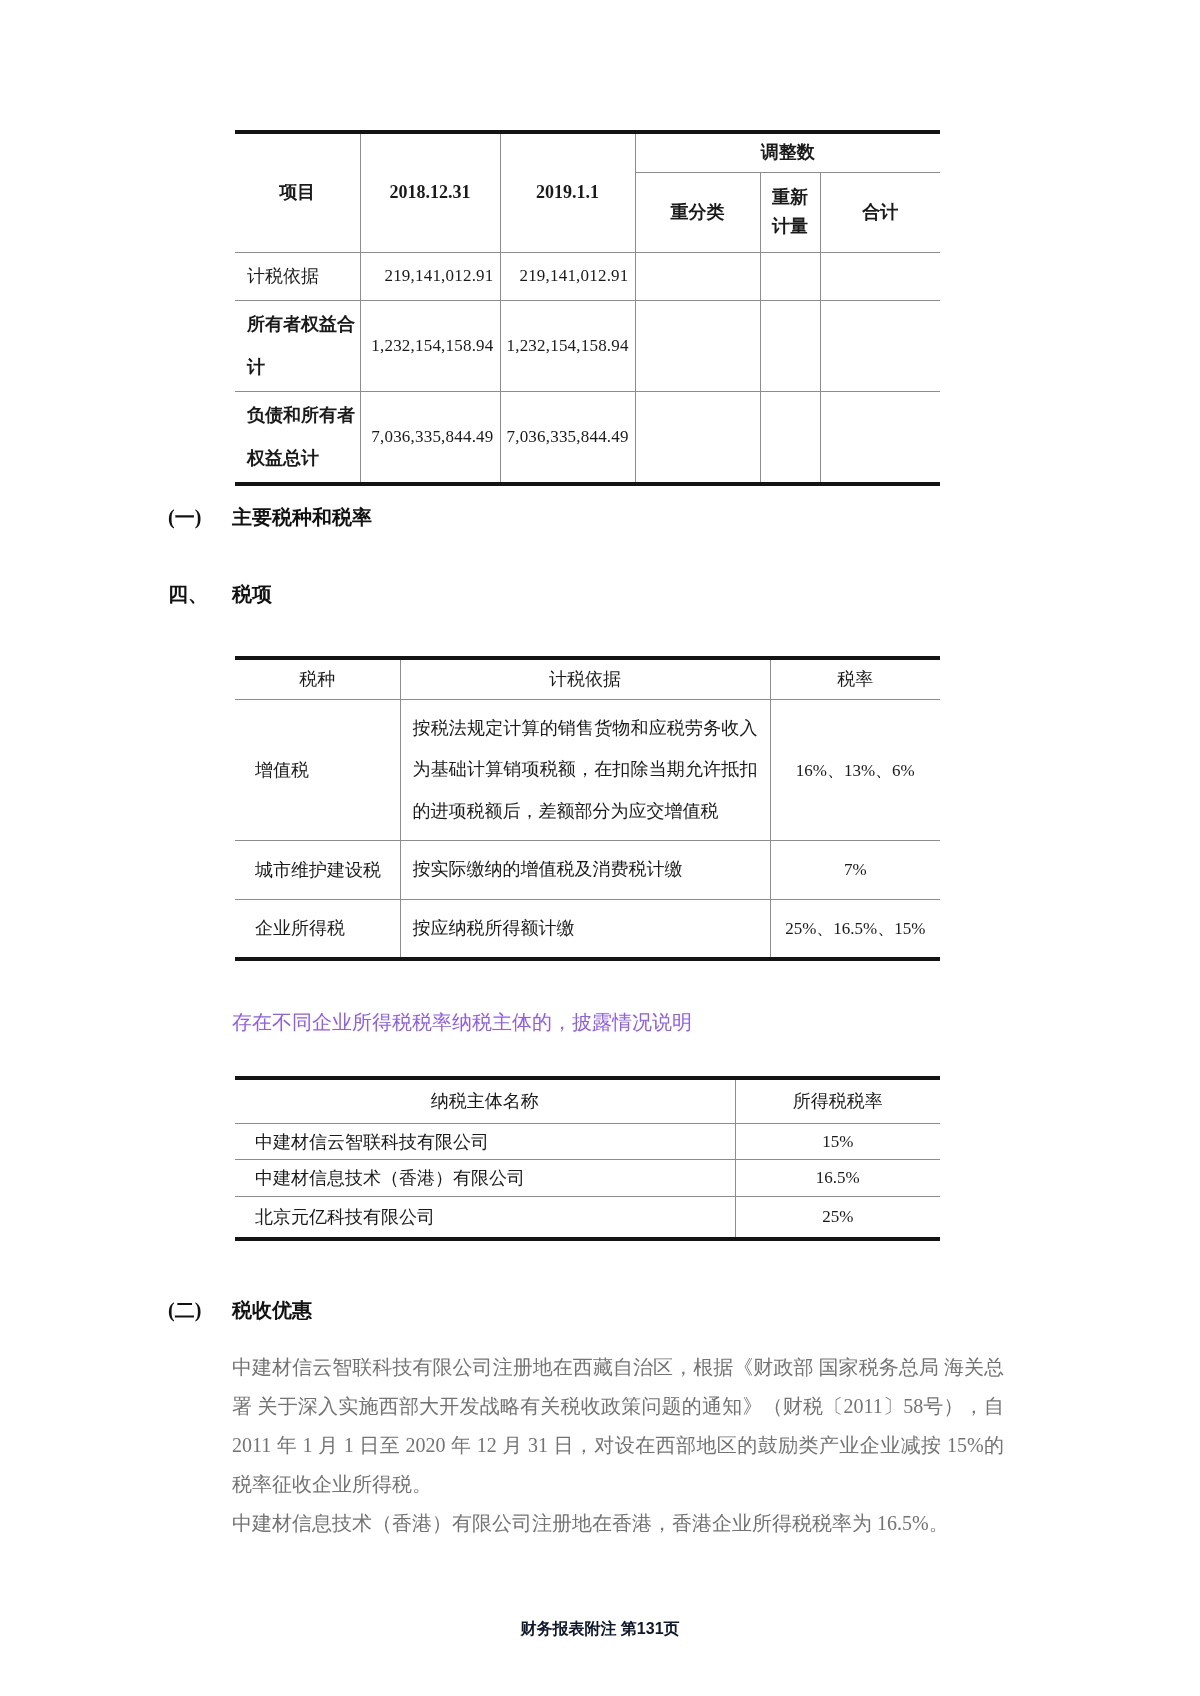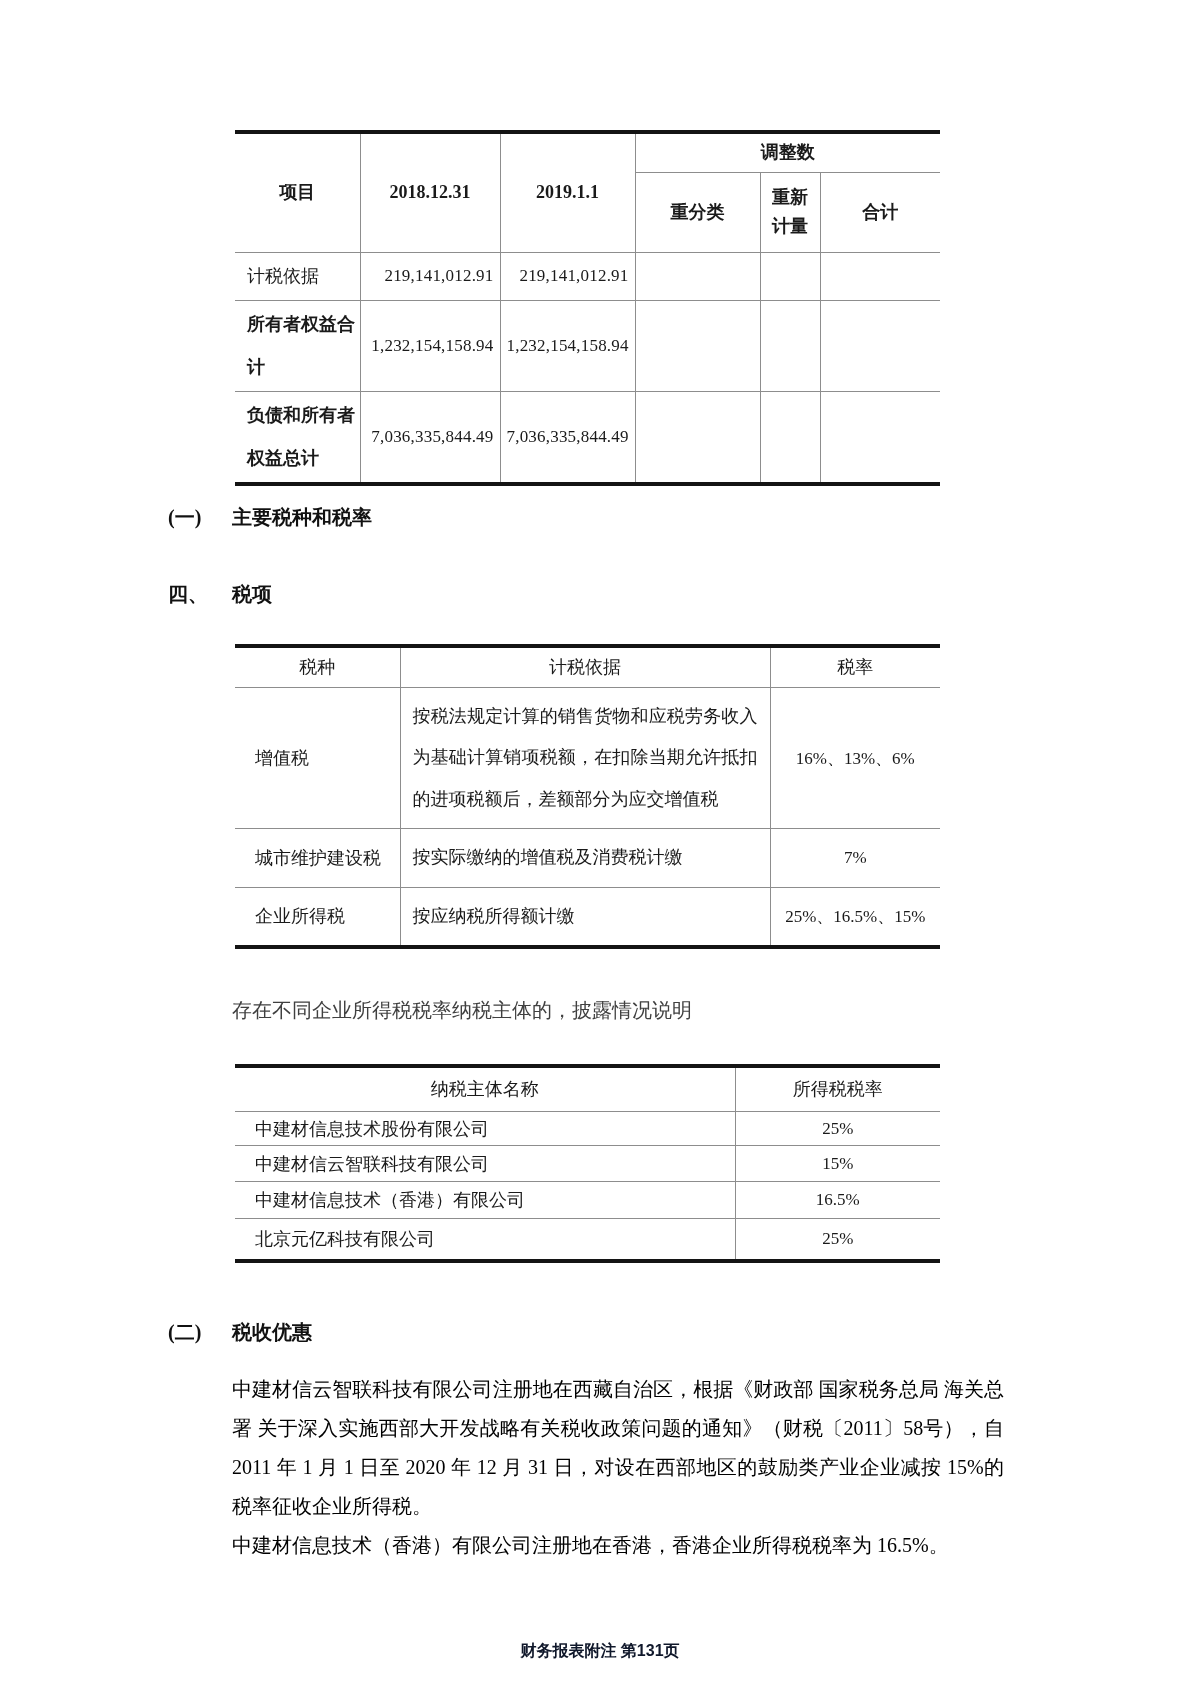--- a/index.html
+++ b/index.html
@@ -49,37 +49,37 @@
   #taxpayer-table td.name { text-align:left; padding-left:20px; }
   #taxpayer-table td.rate { font-size:17px; }
 
   
   .sec {
     margin-left:168px; font-size:20px; font-weight:bold;
     color:#111; line-height:1.35;
   }
   .sec .sec-num { display:inline-block; width:64px; }
   .note-line {
-    margin-left:232px; width:772px; font-size:20px; color:#404040;
+    margin-left:232px; width:772px; font-size:20px; color:#8b5cf6;
   }
   .para {
     margin-left:232px; width:772px; font-size:20px; line-height:1.95;
-    text-align:justify; text-justify:inter-ideograph; color:#000000;
+    text-align:justify; text-justify:inter-ideograph; color:#737373;
   }
   .footer {
     width:1200px; text-align:center;
     font-family:"Liberation Sans","DejaVu Sans",sans-serif;
     font-size:16px; font-weight:bold; color:#0f172a;
   }
 
   
   #equity-table      { margin-top:130px; }
   #sec-tax           { margin-top:50px; }
   #sec-main-taxes    { margin-top:18px; }
-  #tax-rate-table    { margin-top:36px; }
+  #tax-rate-table    { margin-top:48px; }
   #disclosure-note   { margin-top:48px; }
   #taxpayer-table    { margin-top:40px; }
   #sec-incentives    { margin-top:56px; }
   #incentive-p1      { margin-top:24px; }
   #page-footer       { margin-top:76px; }
 </style>
 </head>
 <body>
 
 <div class="page">
@@ -181,24 +181,20 @@
       <col style="width:500px">
         <col style="width:205px">
     </colgroup>
     <thead>
       <tr style="height:46px">
         <th>纳税主体名称</th>
         <th>所得税税率</th>
       </tr>
     </thead>
     <tbody>
-      <tr style="height:34px">
-        <td class="name">中建材信息技术股份有限公司</td>
-        <td class="rate">25%</td>
-      </tr>
       <tr style="height:36px">
         <td class="name">中建材信云智联科技有限公司</td>
         <td class="rate">15%</td>
       </tr>
       <tr style="height:37px">
         <td class="name">中建材信息技术（香港）有限公司</td>
         <td class="rate">16.5%</td>
       </tr>
       <tr style="height:42px">
         <td class="name">北京元亿科技有限公司</td>

